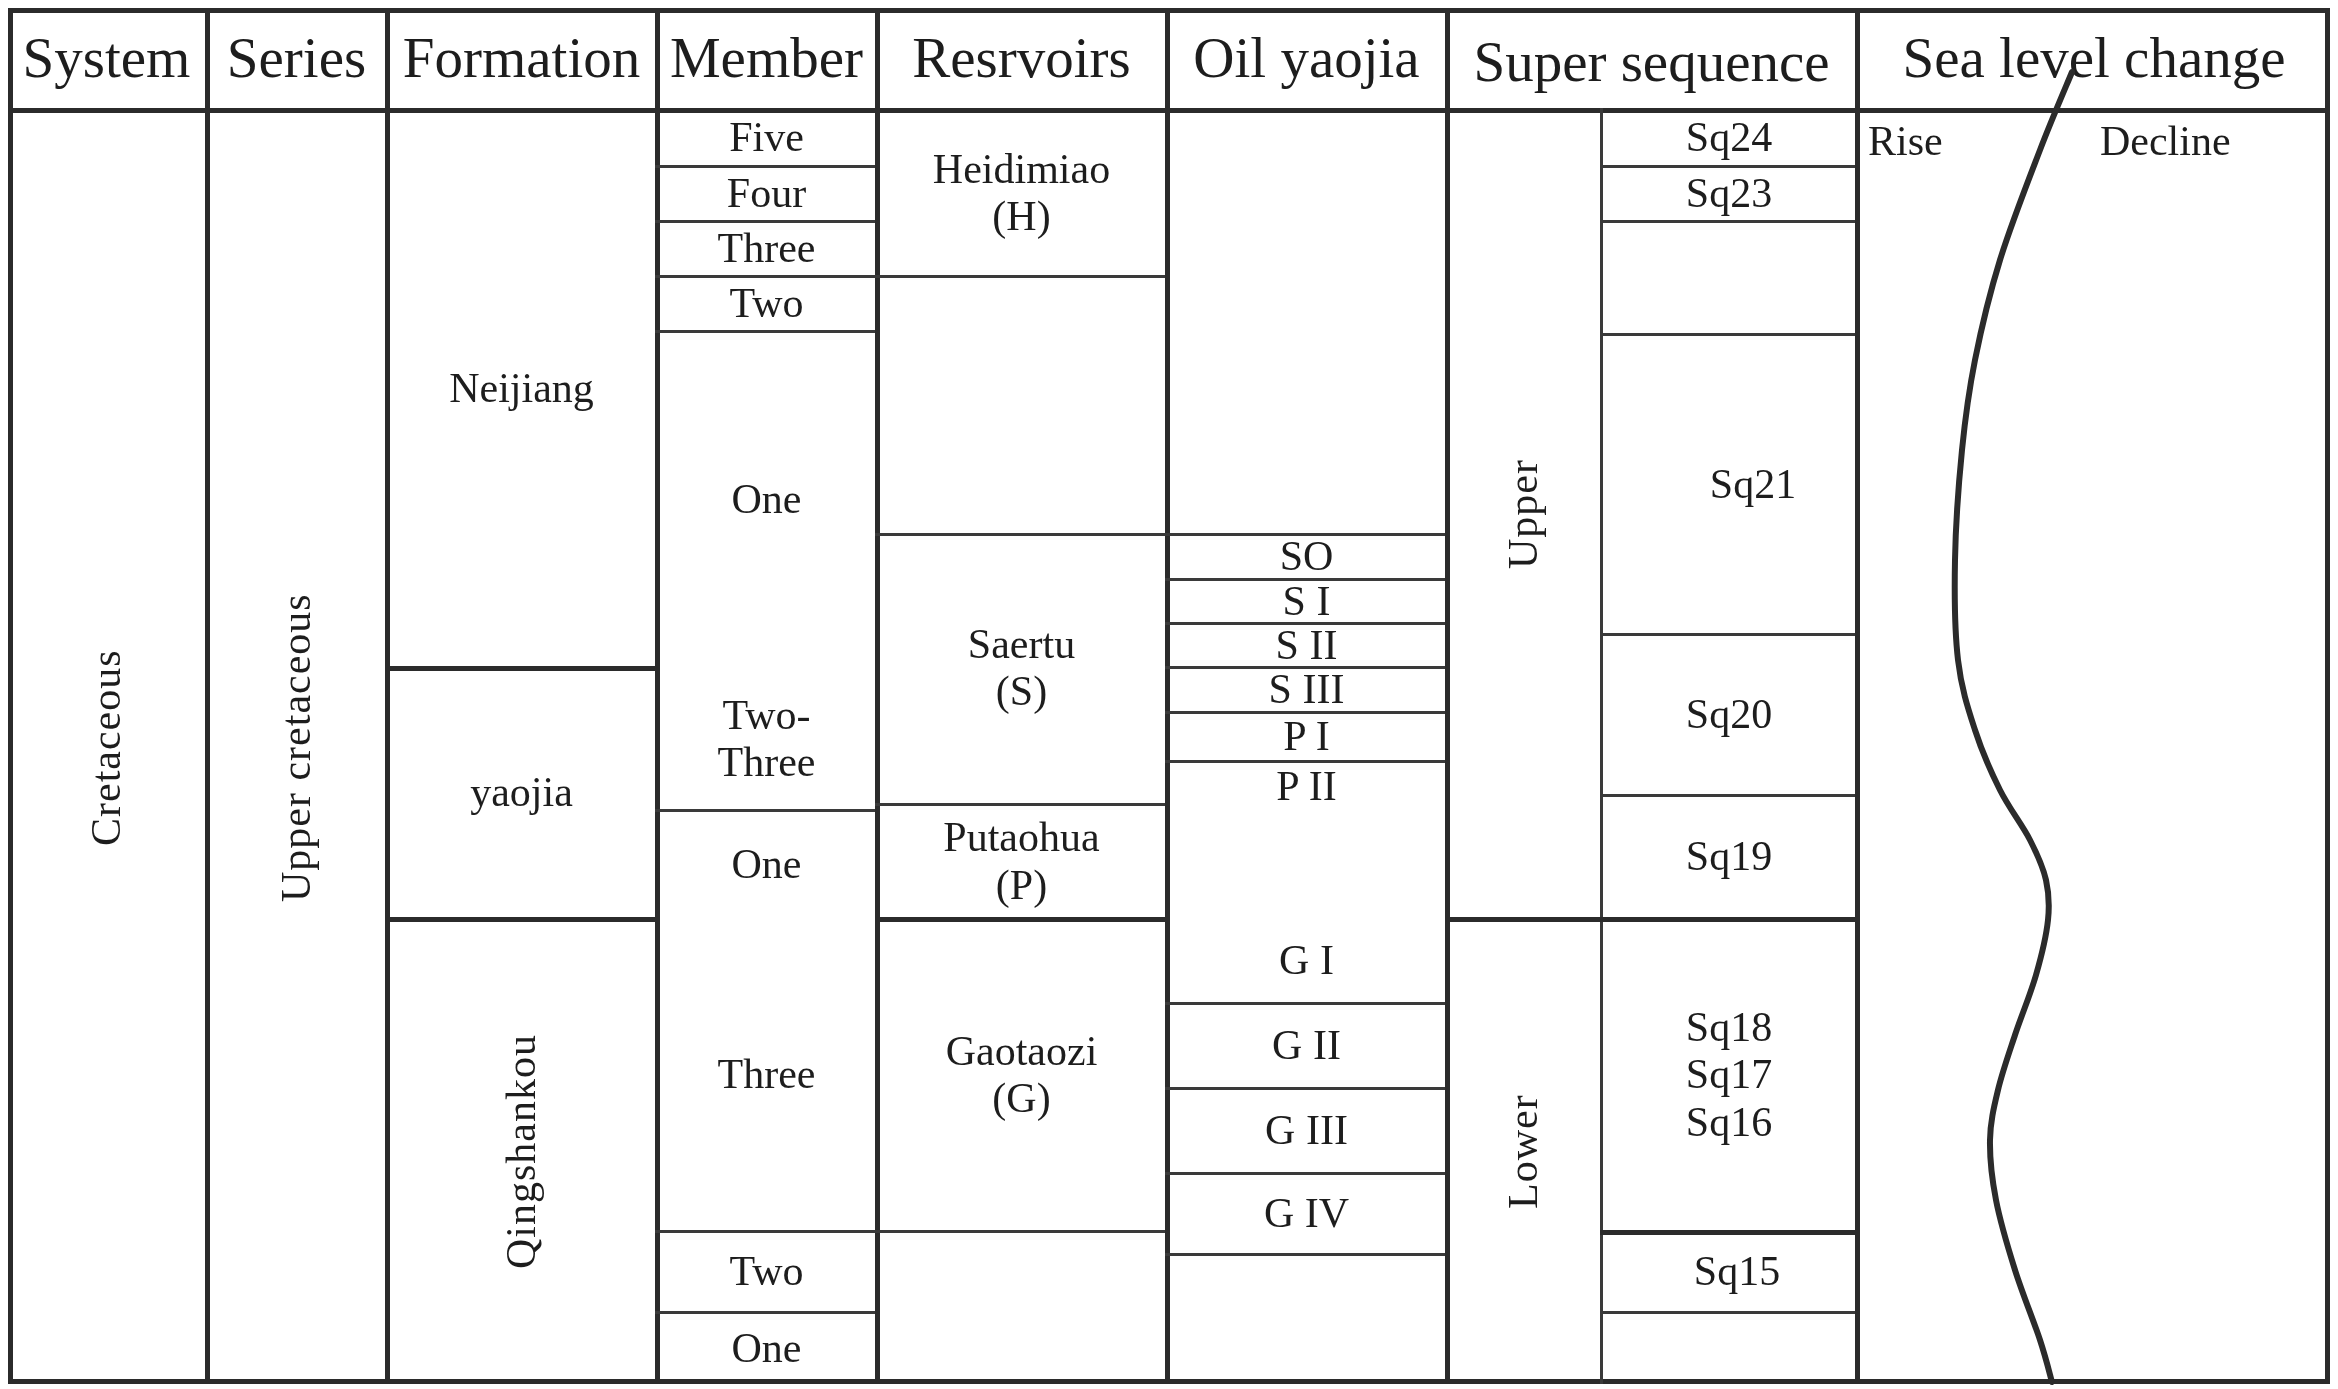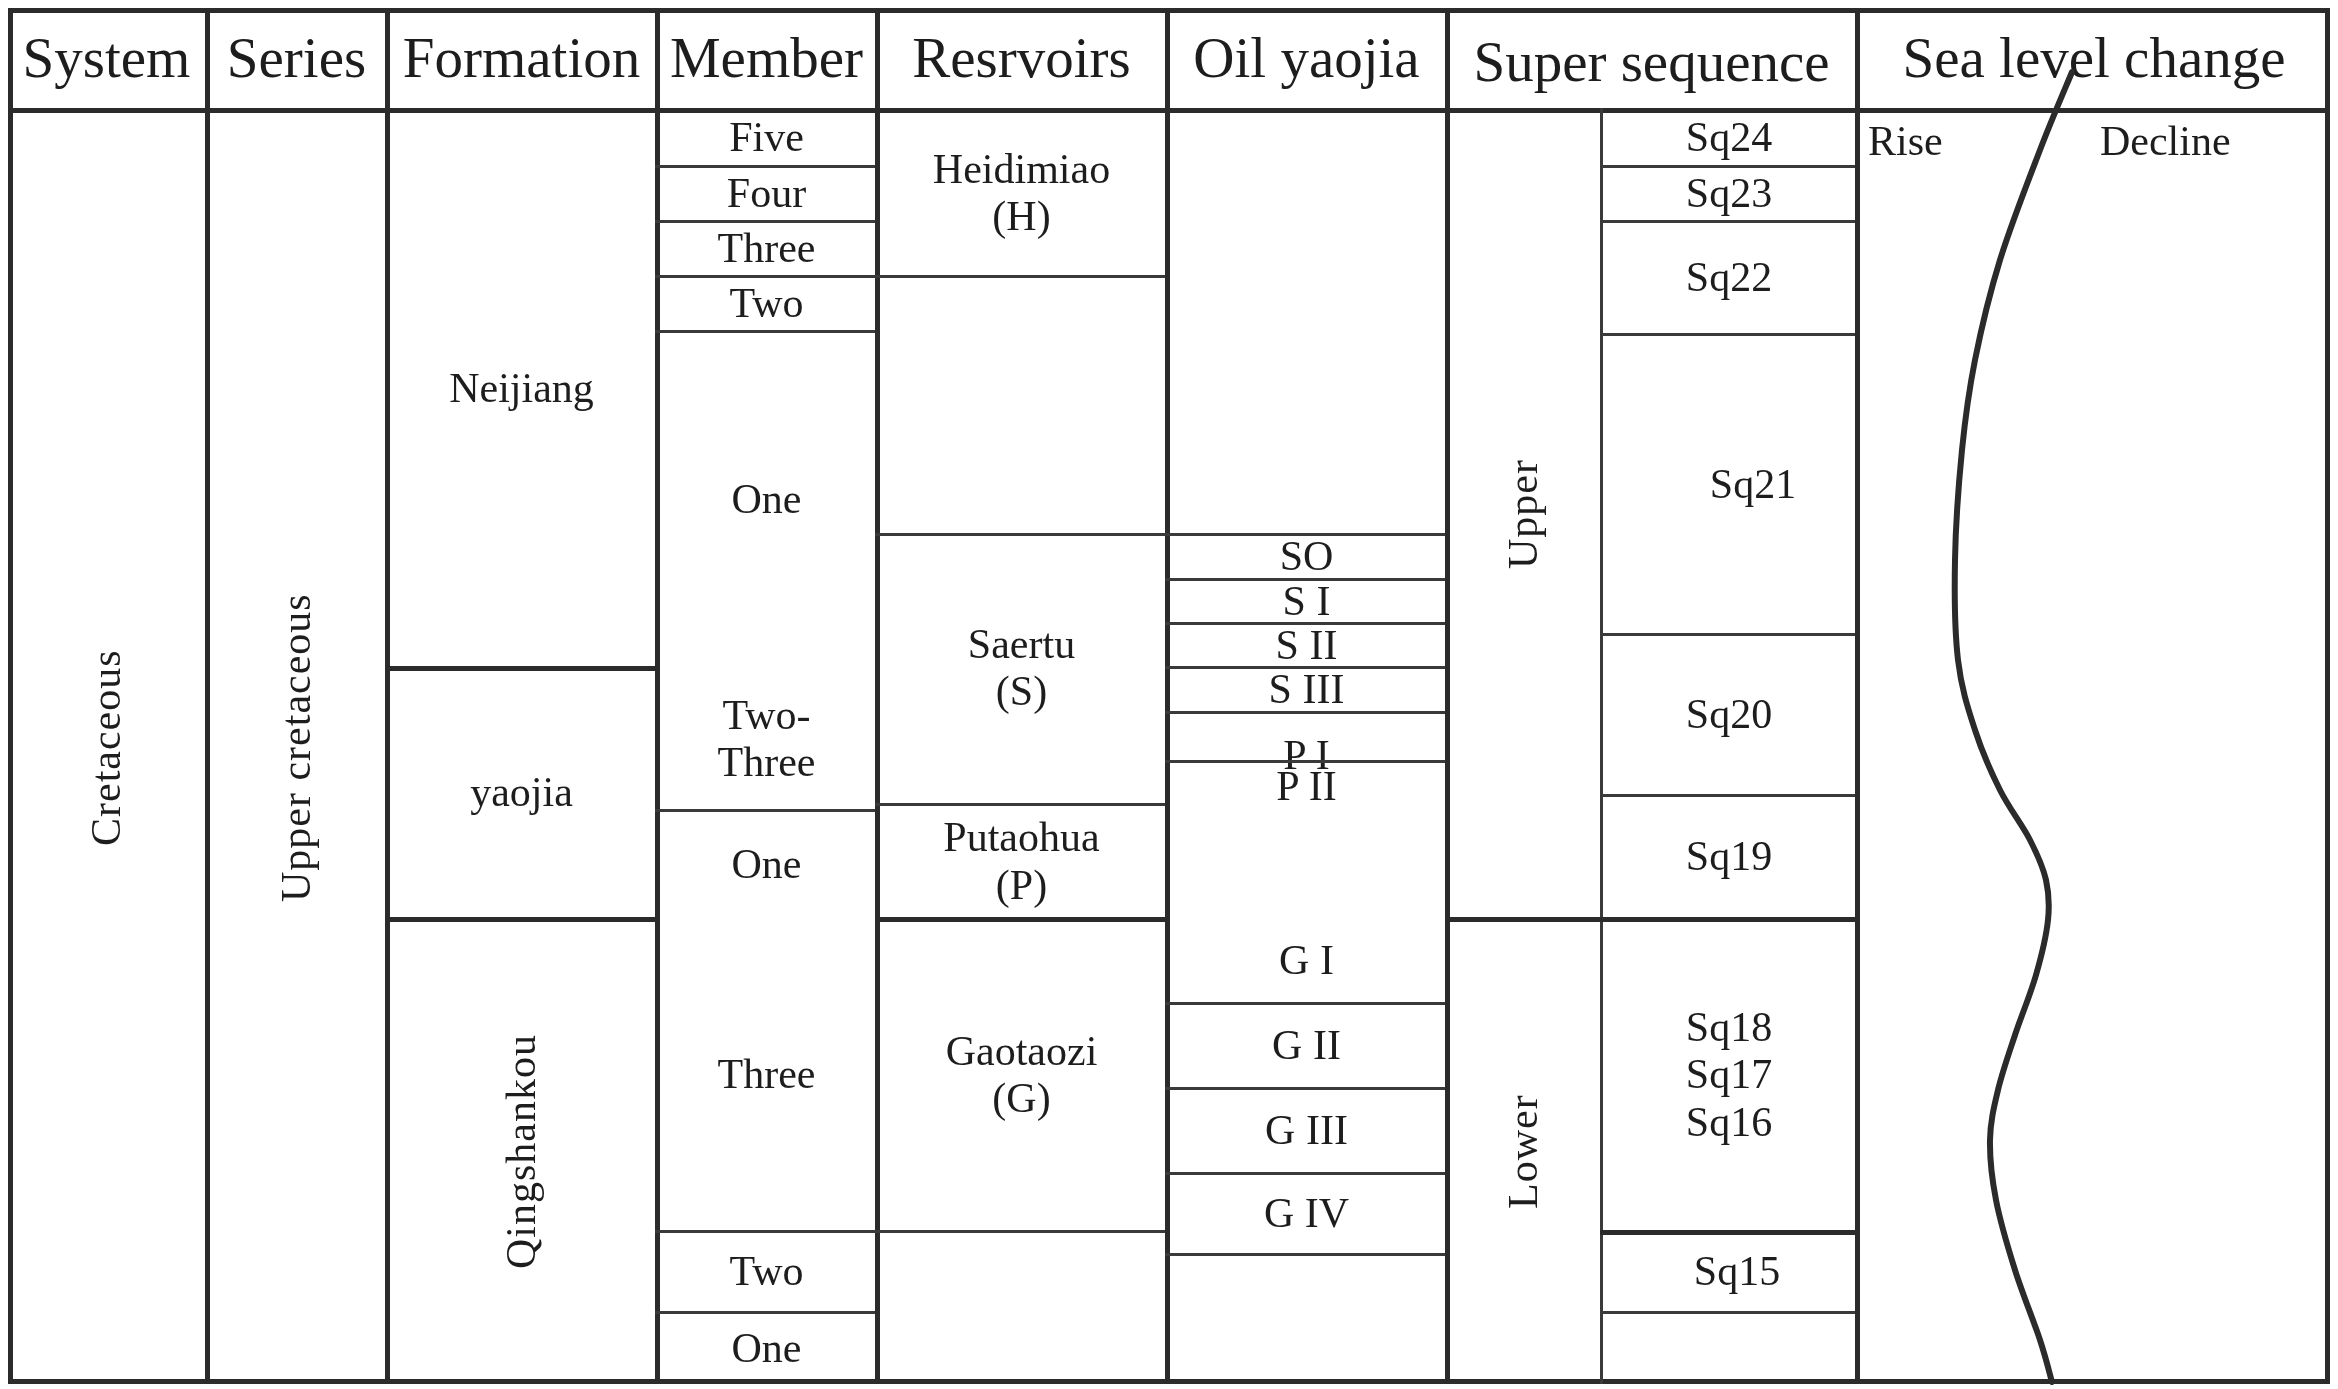--- a/index.html
+++ b/index.html
@@ -135,21 +135,21 @@
 
   <div class="cell" style="left:1168px;top:581px;width:277px;height:41px;">S I</div>
   <div class="hline" style="left:1165px;top:622px;width:280px;"></div>
 
   <div class="cell" style="left:1168px;top:625px;width:277px;height:41px;">S II</div>
   <div class="hline" style="left:1165px;top:666px;width:280px;"></div>
 
   <div class="cell" style="left:1168px;top:669px;width:277px;height:42px;">S III</div>
   <div class="hline" style="left:1165px;top:711px;width:280px;"></div>
 
-  <div class="cell" style="left:1168px;top:714px;width:277px;height:46px;margin-top:19px;">P I</div>
+  <div class="cell" style="left:1168px;top:714px;width:277px;height:46px;">P I</div>
   <div class="hline" style="left:1165px;top:760px;width:280px;"></div>
 
   <div class="cell" style="left:1168px;top:763px;width:277px;height:48px;">P II</div>
 
   <div class="cell" style="left:1168px;top:920px;width:277px;height:82px;">G I</div>
   <div class="hline" style="left:1165px;top:1002px;width:280px;"></div>
 
   <div class="cell" style="left:1168px;top:1005px;width:277px;height:82px;">G II</div>
   <div class="hline" style="left:1165px;top:1087px;width:280px;"></div>
 
@@ -162,21 +162,20 @@
   <div class="cell vert" style="left:1448px;top:111px;width:152px;height:806px;">Upper</div>
   <div class="hline thick" style="left:1445px;top:917px;width:410px;"></div>
   <div class="cell vert" style="left:1448px;top:920px;width:152px;height:464px;">Lower</div>
 
   <div class="cell" style="left:1603px;top:111px;width:252px;height:54px;">Sq24</div>
   <div class="hline" style="left:1600px;top:165px;width:255px;"></div>
 
   <div class="cell" style="left:1603px;top:168px;width:252px;height:52px;">Sq23</div>
   <div class="hline" style="left:1600px;top:220px;width:255px;"></div>
 
-  <div class="cell" style="left:1603px;top:223px;width:252px;height:110px;">Sq22</div>
   <div class="hline" style="left:1600px;top:333px;width:255px;"></div>
 
   <div class="cell" style="left:1603px;top:336px;width:252px;height:297px;padding-left:48px;">Sq21</div>
   <div class="hline" style="left:1600px;top:633px;width:255px;"></div>
 
   <div class="cell" style="left:1603px;top:636px;width:252px;height:158px;">Sq20</div>
   <div class="hline" style="left:1600px;top:794px;width:255px;"></div>
 
   <div class="cell" style="left:1603px;top:797px;width:252px;height:120px;">Sq19</div>
 

